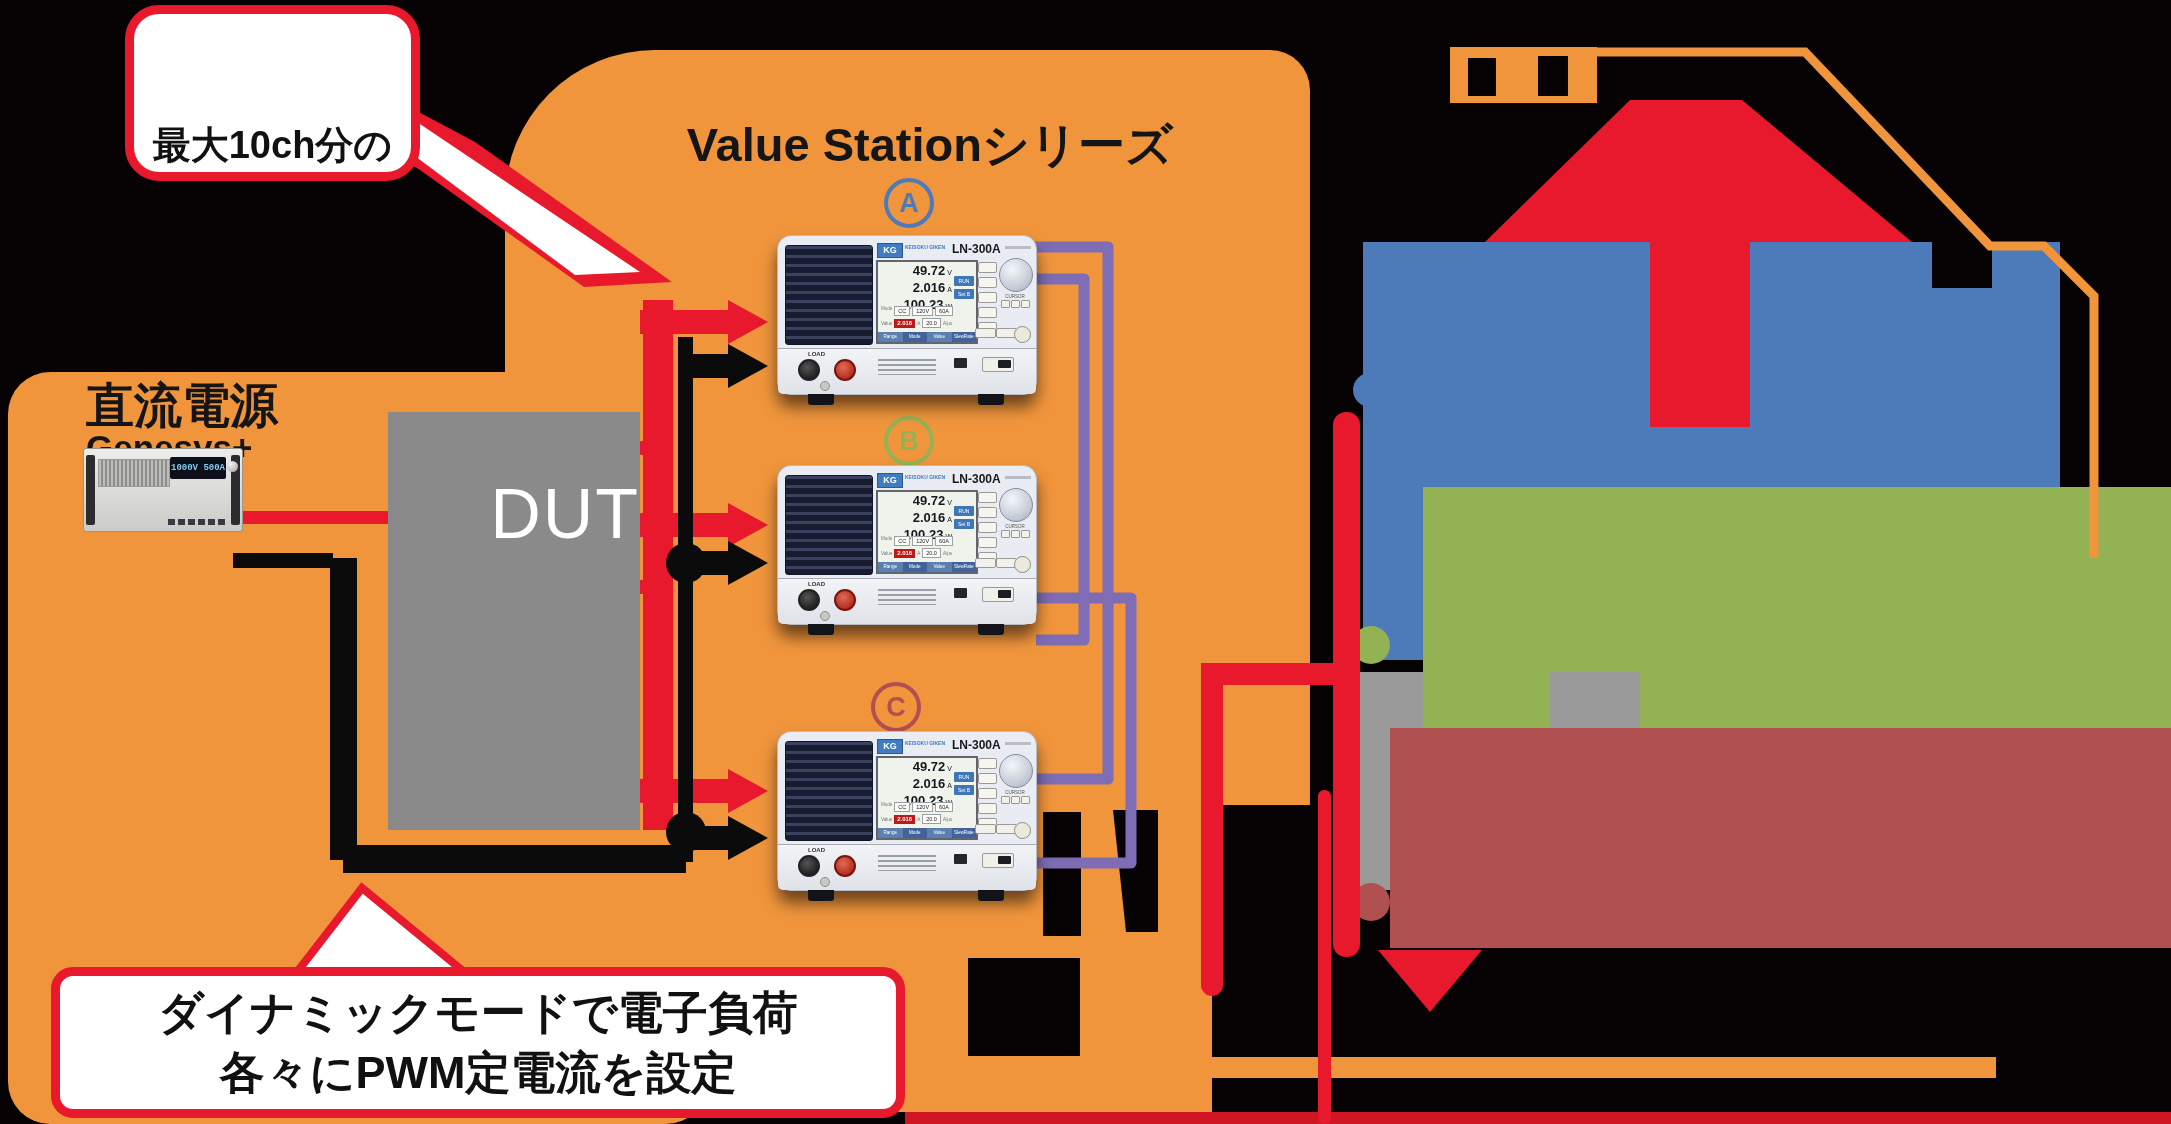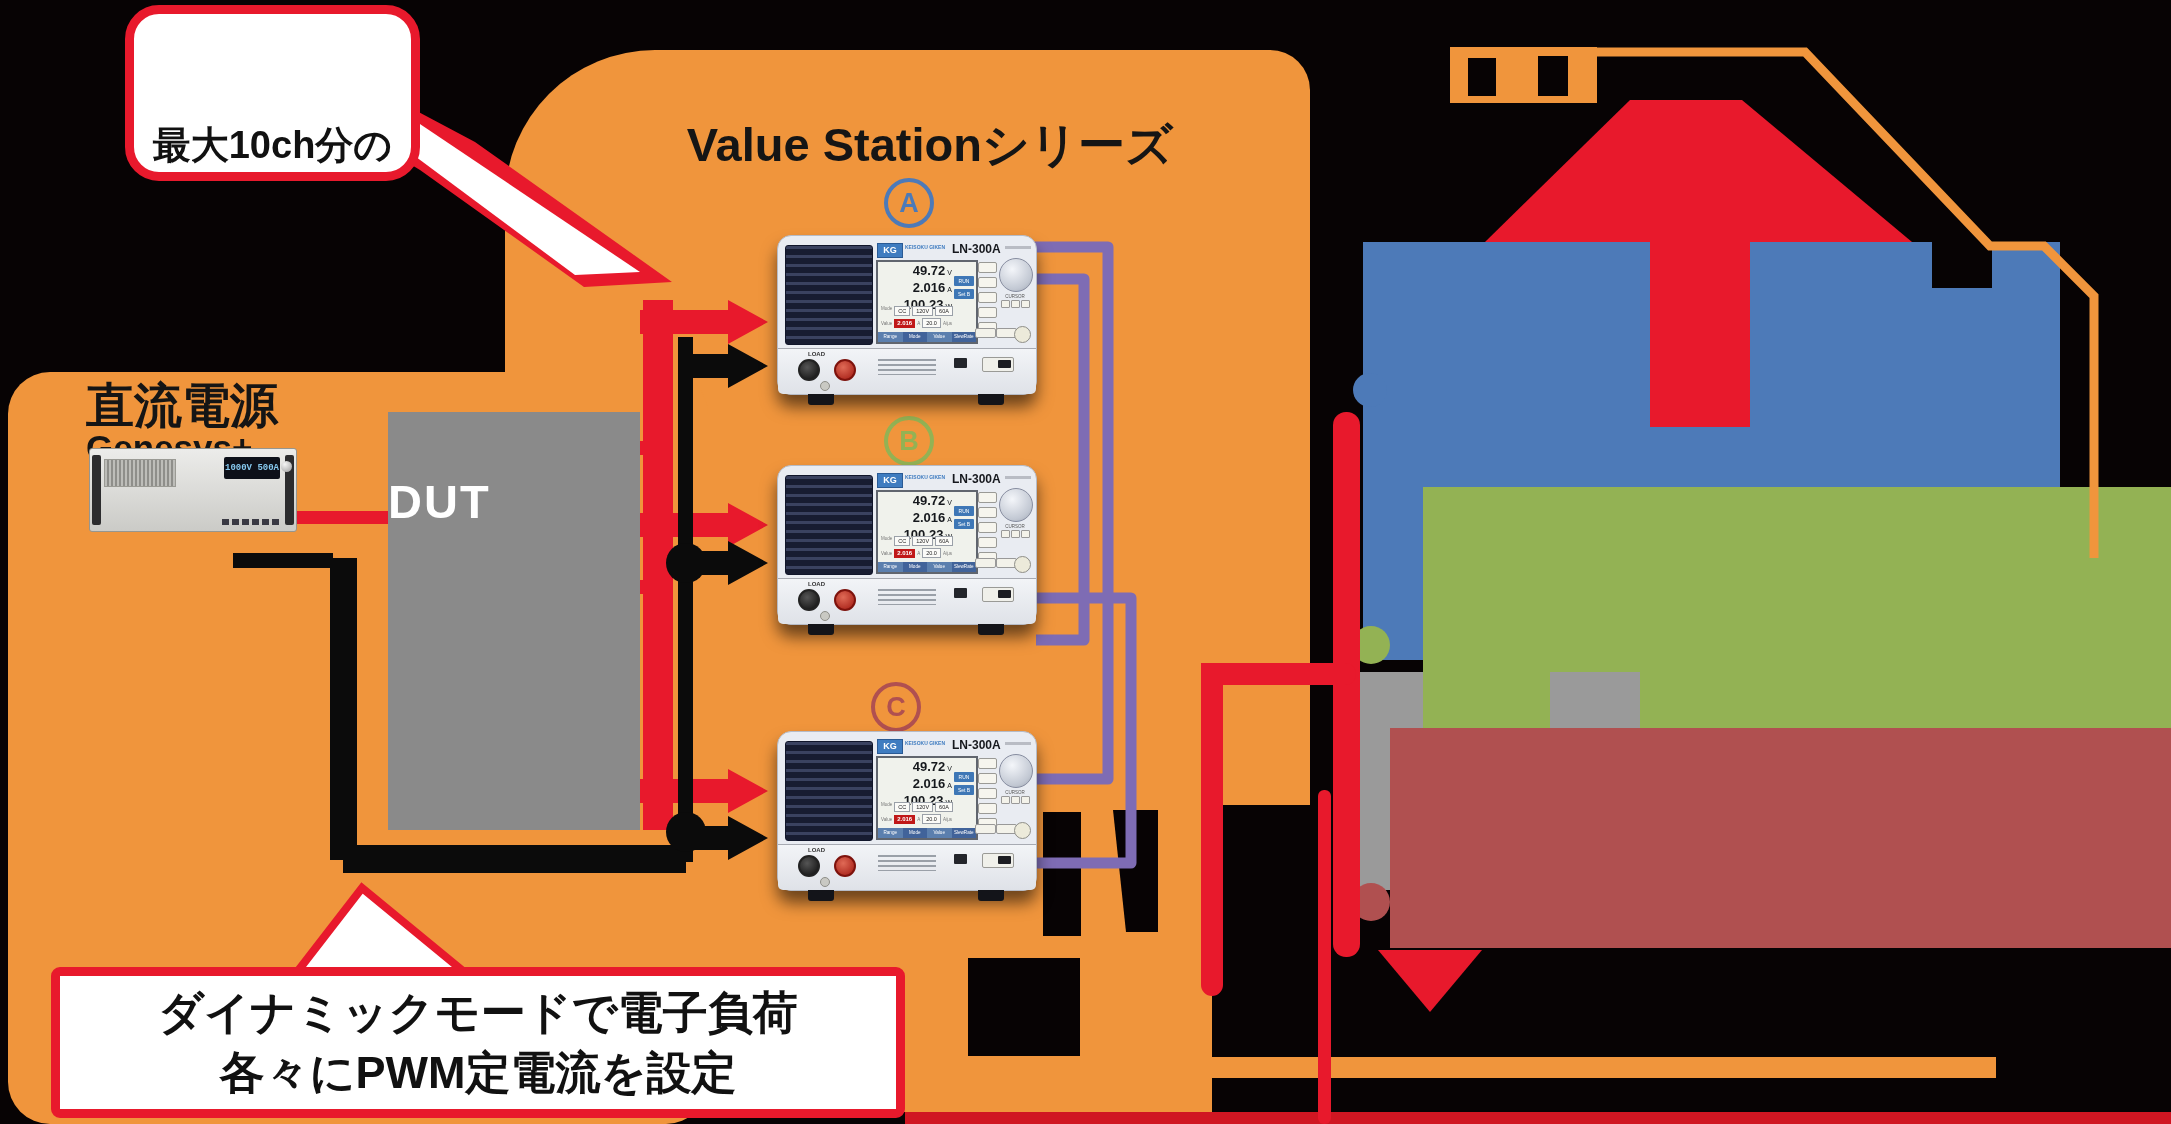--- a/index.html
+++ b/index.html
@@ -12,33 +12,33 @@
   #panel-left{left:8px;top:372px;width:700px;height:752px;border-radius:42px;}
   
   #overlay{position:absolute;left:0;top:0;z-index:3;}
   
   .title-jp{position:absolute;color:#151515;font-weight:bold;z-index:4;white-space:nowrap;}
   
   .bubble{position:absolute;background:#ffffff;border:9px solid #E8192C;z-index:6;
           display:flex;flex-direction:column;justify-content:center;align-items:center;}
   #bubble-top{left:125px;top:5px;width:277px;height:158px;border-radius:34px;justify-content:flex-end;}
   #bubble-top .ln{font-size:38px;font-weight:bold;color:#111;line-height:54px;}
-  #bubble-bottom{left:51px;top:967px;width:836px;height:133px;border-radius:9px;}
+  #bubble-bottom{left:51px;top:967px;width:836px;height:133px;border-radius:22px;}
   #bubble-bottom .ln{font-size:45px;font-weight:bold;color:#111;line-height:60px;}
   
   .marker{position:absolute;width:42px;height:42px;border:4px solid #888;border-radius:50%;
           display:flex;align-items:center;justify-content:center;z-index:5;background:transparent;}
   .marker span{font-size:27px;font-weight:bold;}
   
   #dut{position:absolute;left:388px;top:412px;width:252px;height:418px;background:#8A8A8A;z-index:4;}
-  #dut .lbl{margin-top:62px;text-align:left;color:#fff;font-size:47px;font-weight:bold;letter-spacing:2px;}
+  #dut .lbl{margin-top:62px;text-align:right;color:#fff;font-size:70px;font-weight:normal;letter-spacing:2px;}
   
   #psu{position:absolute;left:75px;top:448px;width:158px;height:176px;z-index:5;}
-  .psu-unit{position:absolute;left:14px;width:158px;background:linear-gradient(#ececea,#cbcbc7);
-            border:1px solid #96968f;border-radius:3px;padding-left:48px;}
+  .psu-unit{position:absolute;left:8px;width:158px;background:linear-gradient(#ececea,#cbcbc7);
+            border:1px solid #96968f;border-radius:3px;}
   .psu-ear{position:absolute;top:6px;bottom:6px;width:9px;background:#2c2c2e;border-radius:2px;}
   .psu-vent{position:absolute;left:14px;top:10px;height:26px;width:70px;
             background:repeating-linear-gradient(90deg,#bdbdb9 0 2px,#8e8e8a 2px 4px);border:1px solid #9a9a94;}
   .psu-disp{position:absolute;right:16px;top:8px;width:56px;height:22px;background:#0d1019;color:#86c9ef;
             font-family:"Liberation Mono","DejaVu Sans Mono",monospace;font-size:9px;font-weight:bold;
             display:flex;align-items:center;justify-content:center;border-radius:2px;white-space:nowrap;}
   .psu-knob{position:absolute;right:4px;top:12px;width:11px;height:11px;border-radius:50%;
             background:radial-gradient(circle at 35% 30%,#f5f5f5,#9c9c9c);}
   .psu-btnrow{position:absolute;right:16px;bottom:6px;width:58px;height:6px;
             background:repeating-linear-gradient(90deg,#3a3a44 0 7px,#cfcfcb 7px 10px);}

